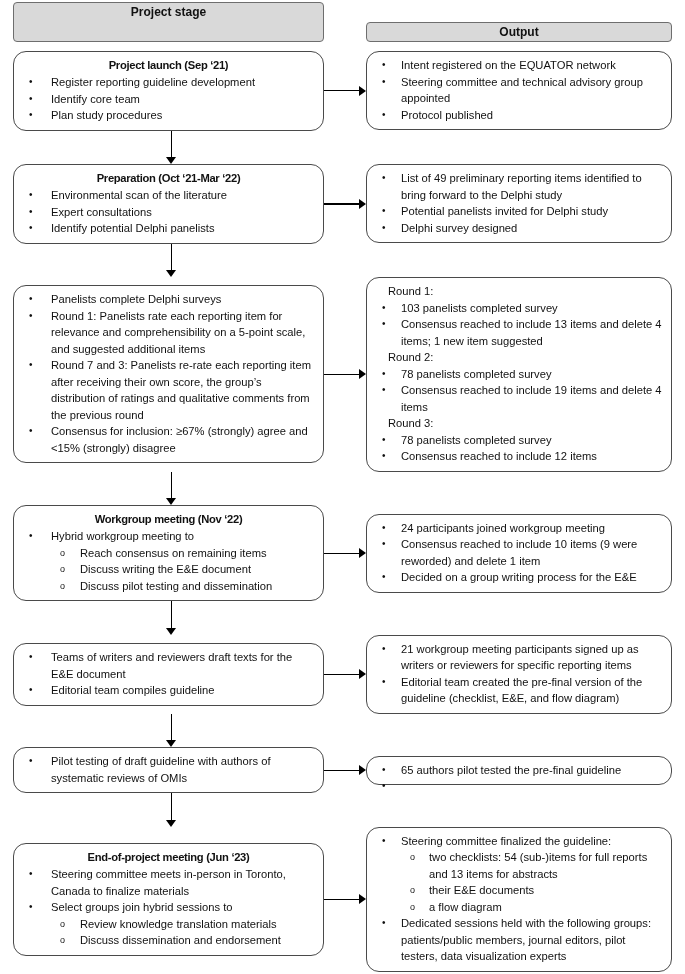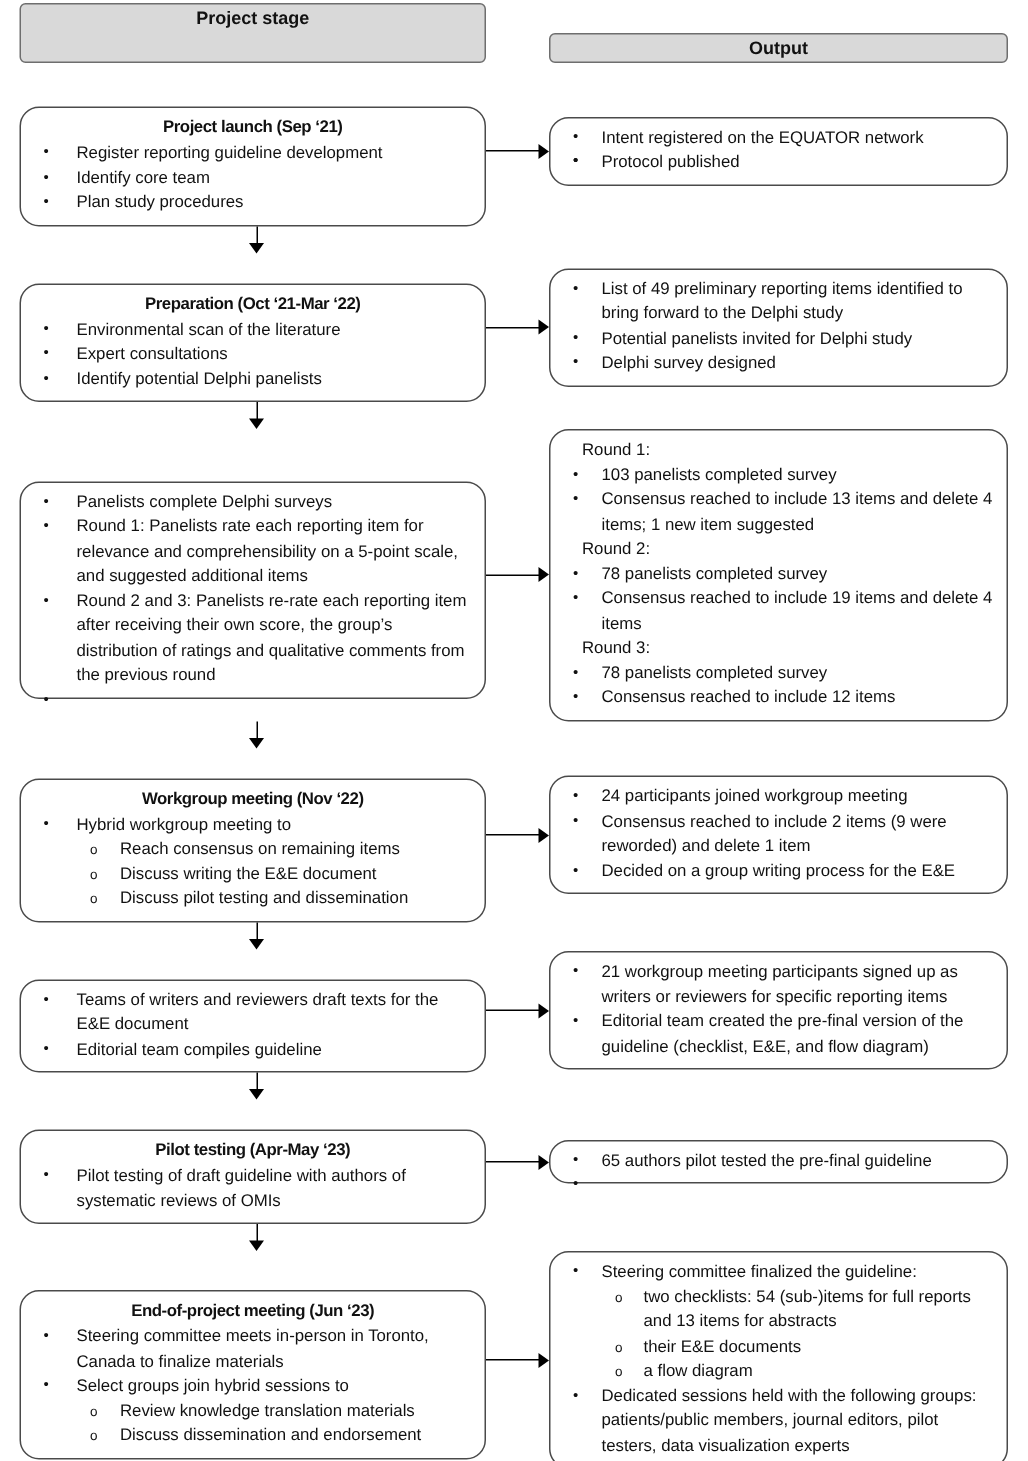--- a/index.html
+++ b/index.html
@@ -33,21 +33,21 @@
 
   .flow-row{display:flex;align-items:center;flex:0 0 auto;}
   .stage-box,.output-box{
     box-sizing:border-box;
     border:1.4px solid var(--box-border,#4a4a4a);
     border-radius:13px;
     background:#fff;
     padding:5px 8px 6px 8px;
     font-size:11.2px;
   }
-  .stage-box{width:311px;margin-top:20px;}
+  .stage-box{width:311px;}
   .output-box{flex:1;align-self:center;}
 
   .stage-title{
     font-weight:bold;text-align:center;
     line-height:17px;font-size:11.2px;letter-spacing:-0.3px;
   }
 
   .item{position:relative;line-height:16.5px;}
   .item .m{position:absolute;top:0;}
   .m-l1{font-size:10px;}
@@ -101,21 +101,21 @@
             <div class="item l1"><span class="m m-l1">•</span><span>Plan study procedures</span></div>
           </div>
     </div>
     <div class="h-connector">
       <div class="h-line"></div>
       <div class="arrow-right"></div>
     </div>
     <div class="output-box">
       <div class="output-items">
             <div class="item l1"><span class="m m-l1">•</span><span>Intent registered on the EQUATOR network</span></div>
-            <div class="item l1"><span class="m m-l1">•</span></div>
+            <div class="item l1"><span class="m m-l1">•</span><span>Steering committee and technical advisory group appointed</span></div>
             <div class="item l1"><span class="m m-l1">•</span><span>Protocol published</span></div>
           </div>
     </div>
   </div>
 
   <div class="v-connector">
     <div class="v-line"></div>
     <div class="arrow-down"></div>
   </div>
 
@@ -144,22 +144,22 @@
   <div class="v-connector">
     <div class="v-line"></div>
     <div class="arrow-down"></div>
   </div>
 
   <div class="flow-row">
     <div class="stage-box">
       <div class="stage-items">
             <div class="item l1"><span class="m m-l1">•</span><span>Panelists complete Delphi surveys</span></div>
             <div class="item l1"><span class="m m-l1">•</span><span>Round 1: Panelists rate each reporting item for relevance and comprehensibility on a 5-point scale, and suggested additional items</span></div>
-            <div class="item l1"><span class="m m-l1">•</span><span>Round 2 and 3: Panelists re-rate each reporting item after receiving their own score, the group’s distribution of ratings and qualitative comments from the previous round</span></div>
-            <div class="item l1"><span class="m m-l1">•</span></div>
+            <div class="item l1"><span class="m m-l1">•</span><span>Round 7 and 3: Panelists re-rate each reporting item after receiving their own score, the group’s distribution of ratings and qualitative comments from the previous round</span></div>
+            <div class="item l1"><span class="m m-l1">•</span><span>Consensus for inclusion: ≥67% (strongly) agree and &lt;15% (strongly) disagree</span></div>
           </div>
     </div>
     <div class="h-connector">
       <div class="h-line"></div>
       <div class="arrow-right"></div>
     </div>
     <div class="output-box">
       <div class="output-items">
             <div class="item l0"><span>Round 1:</span></div>
             <div class="item l1"><span class="m m-l1">•</span><span>103 panelists completed survey</span></div>
@@ -189,21 +189,21 @@
             <div class="item l2"><span class="m m-l2">o</span><span>Discuss pilot testing and dissemination</span></div>
           </div>
     </div>
     <div class="h-connector">
       <div class="h-line"></div>
       <div class="arrow-right"></div>
     </div>
     <div class="output-box">
       <div class="output-items">
             <div class="item l1"><span class="m m-l1">•</span><span>24 participants joined workgroup meeting</span></div>
-            <div class="item l1"><span class="m m-l1">•</span><span>Consensus reached to include 2 items (9 were reworded) and delete 1 item</span></div>
+            <div class="item l1"><span class="m m-l1">•</span><span>Consensus reached to include 10 items (9 were reworded) and delete 1 item</span></div>
             <div class="item l1"><span class="m m-l1">•</span><span>Decided on a group writing process for the E&amp;E</span></div>
           </div>
     </div>
   </div>
 
   <div class="v-connector">
     <div class="v-line"></div>
     <div class="arrow-down"></div>
   </div>
 
@@ -226,21 +226,20 @@
     </div>
   </div>
 
   <div class="v-connector">
     <div class="v-line"></div>
     <div class="arrow-down"></div>
   </div>
 
   <div class="flow-row">
     <div class="stage-box">
-      <div class="stage-title">Pilot testing (Apr-May ‘23)</div>
       <div class="stage-items">
             <div class="item l1"><span class="m m-l1">•</span><span>Pilot testing of draft guideline with authors of systematic reviews of OMIs</span></div>
           </div>
     </div>
     <div class="h-connector">
       <div class="h-line"></div>
       <div class="arrow-right"></div>
     </div>
     <div class="output-box">
       <div class="output-items">

